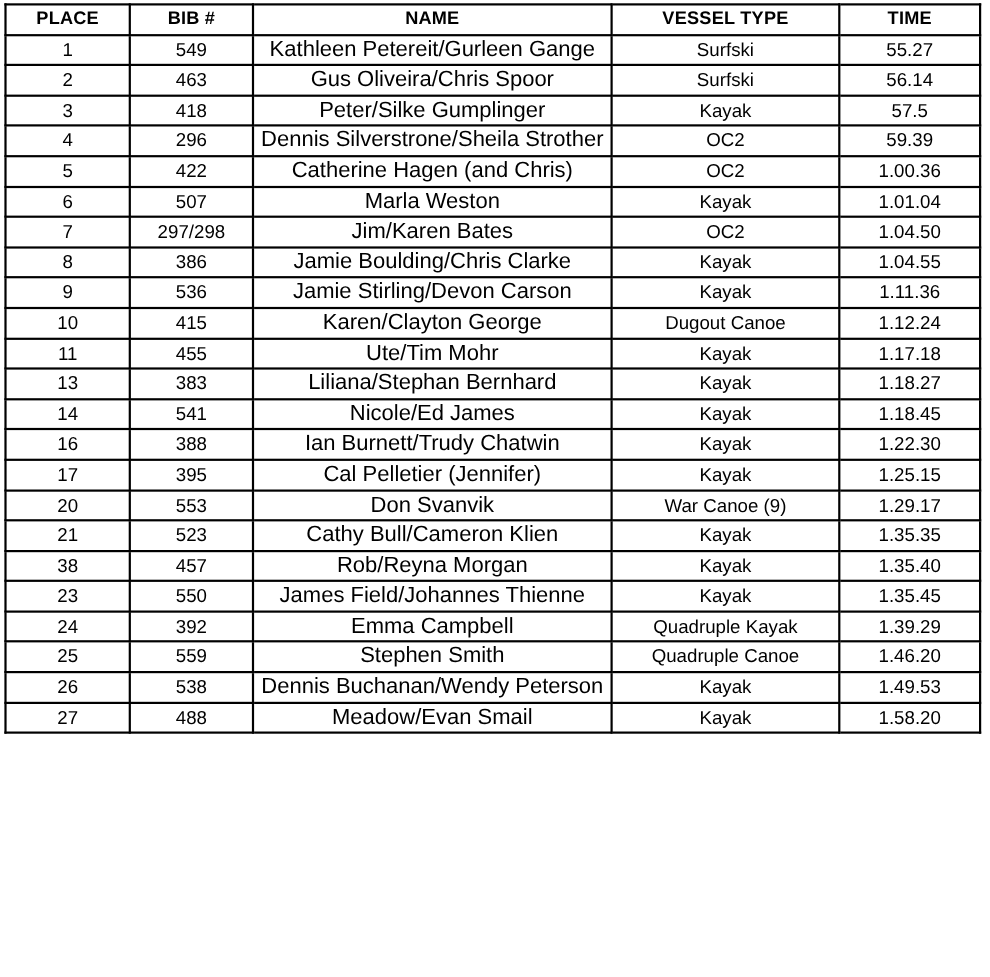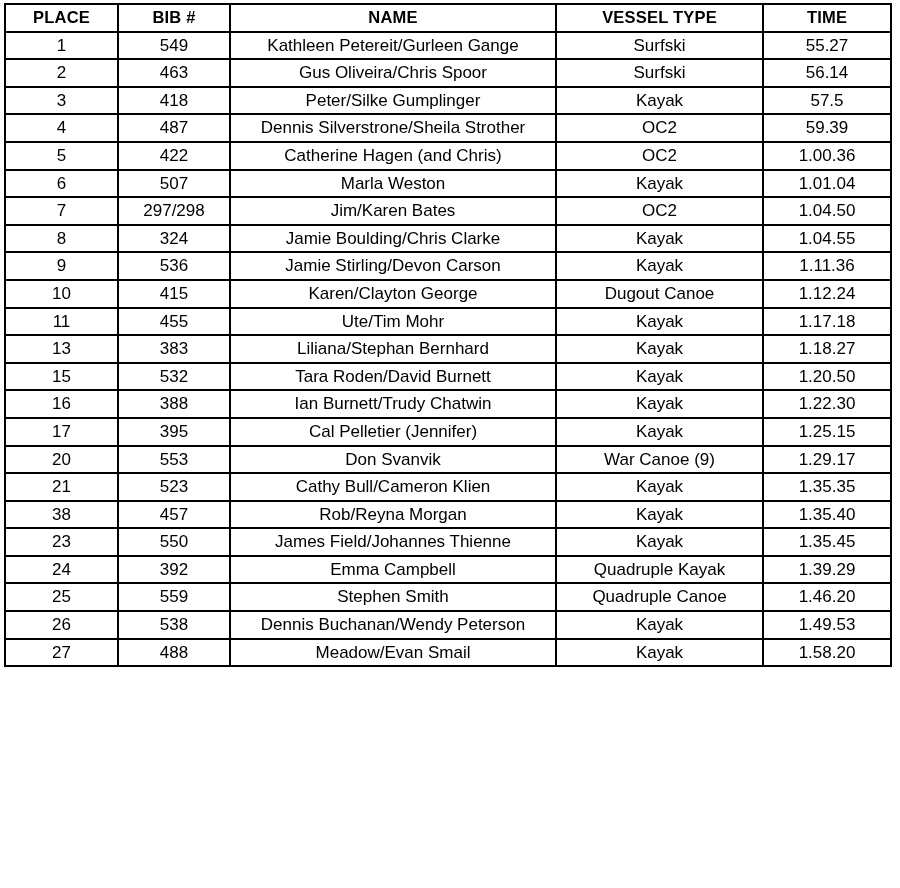--- a/index.html
+++ b/index.html
@@ -43,21 +43,21 @@
     white-space: nowrap;
     overflow: hidden;
     font-size: 17px;
   }
   table.results th {
     font-weight: bold;
     font-size: 16.5px;
     letter-spacing: 0.2px;
   }
   table.results td.cell-name {
-    font-size: 17px;
+    font-size: 20px;
   }
   table.results td.cell-place,
   table.results td.cell-bib,
   table.results td.cell-time {
     font-size: 17px;
   }
 </style>
 </head>
 <body>
 
@@ -96,21 +96,21 @@
         </tr>
         <tr>
           <td class="cell-place">3</td>
           <td class="cell-bib">418</td>
           <td class="cell-name">Peter/Silke Gumplinger</td>
           <td class="cell-vessel">Kayak</td>
           <td class="cell-time">57.5</td>
         </tr>
         <tr>
           <td class="cell-place">4</td>
-          <td class="cell-bib">487</td>
+          <td class="cell-bib">296</td>
           <td class="cell-name">Dennis Silverstrone/Sheila Strother</td>
           <td class="cell-vessel">OC2</td>
           <td class="cell-time">59.39</td>
         </tr>
         <tr>
           <td class="cell-place">5</td>
           <td class="cell-bib">422</td>
           <td class="cell-name">Catherine Hagen (and Chris)</td>
           <td class="cell-vessel">OC2</td>
           <td class="cell-time">1.00.36</td>
@@ -124,21 +124,21 @@
         </tr>
         <tr>
           <td class="cell-place">7</td>
           <td class="cell-bib">297/298</td>
           <td class="cell-name">Jim/Karen Bates</td>
           <td class="cell-vessel">OC2</td>
           <td class="cell-time">1.04.50</td>
         </tr>
         <tr>
           <td class="cell-place">8</td>
-          <td class="cell-bib">324</td>
+          <td class="cell-bib">386</td>
           <td class="cell-name">Jamie Boulding/Chris Clarke</td>
           <td class="cell-vessel">Kayak</td>
           <td class="cell-time">1.04.55</td>
         </tr>
         <tr>
           <td class="cell-place">9</td>
           <td class="cell-bib">536</td>
           <td class="cell-name">Jamie Stirling/Devon Carson</td>
           <td class="cell-vessel">Kayak</td>
           <td class="cell-time">1.11.36</td>
@@ -158,25 +158,25 @@
           <td class="cell-time">1.17.18</td>
         </tr>
         <tr>
           <td class="cell-place">13</td>
           <td class="cell-bib">383</td>
           <td class="cell-name">Liliana/Stephan Bernhard</td>
           <td class="cell-vessel">Kayak</td>
           <td class="cell-time">1.18.27</td>
         </tr>
         <tr>
-          <td class="cell-place">15</td>
-          <td class="cell-bib">532</td>
-          <td class="cell-name">Tara Roden/David Burnett</td>
-          <td class="cell-vessel">Kayak</td>
-          <td class="cell-time">1.20.50</td>
+          <td class="cell-place">14</td>
+          <td class="cell-bib">541</td>
+          <td class="cell-name">Nicole/Ed James</td>
+          <td class="cell-vessel">Kayak</td>
+          <td class="cell-time">1.18.45</td>
         </tr>
         <tr>
           <td class="cell-place">16</td>
           <td class="cell-bib">388</td>
           <td class="cell-name">Ian Burnett/Trudy Chatwin</td>
           <td class="cell-vessel">Kayak</td>
           <td class="cell-time">1.22.30</td>
         </tr>
         <tr>
           <td class="cell-place">17</td>

